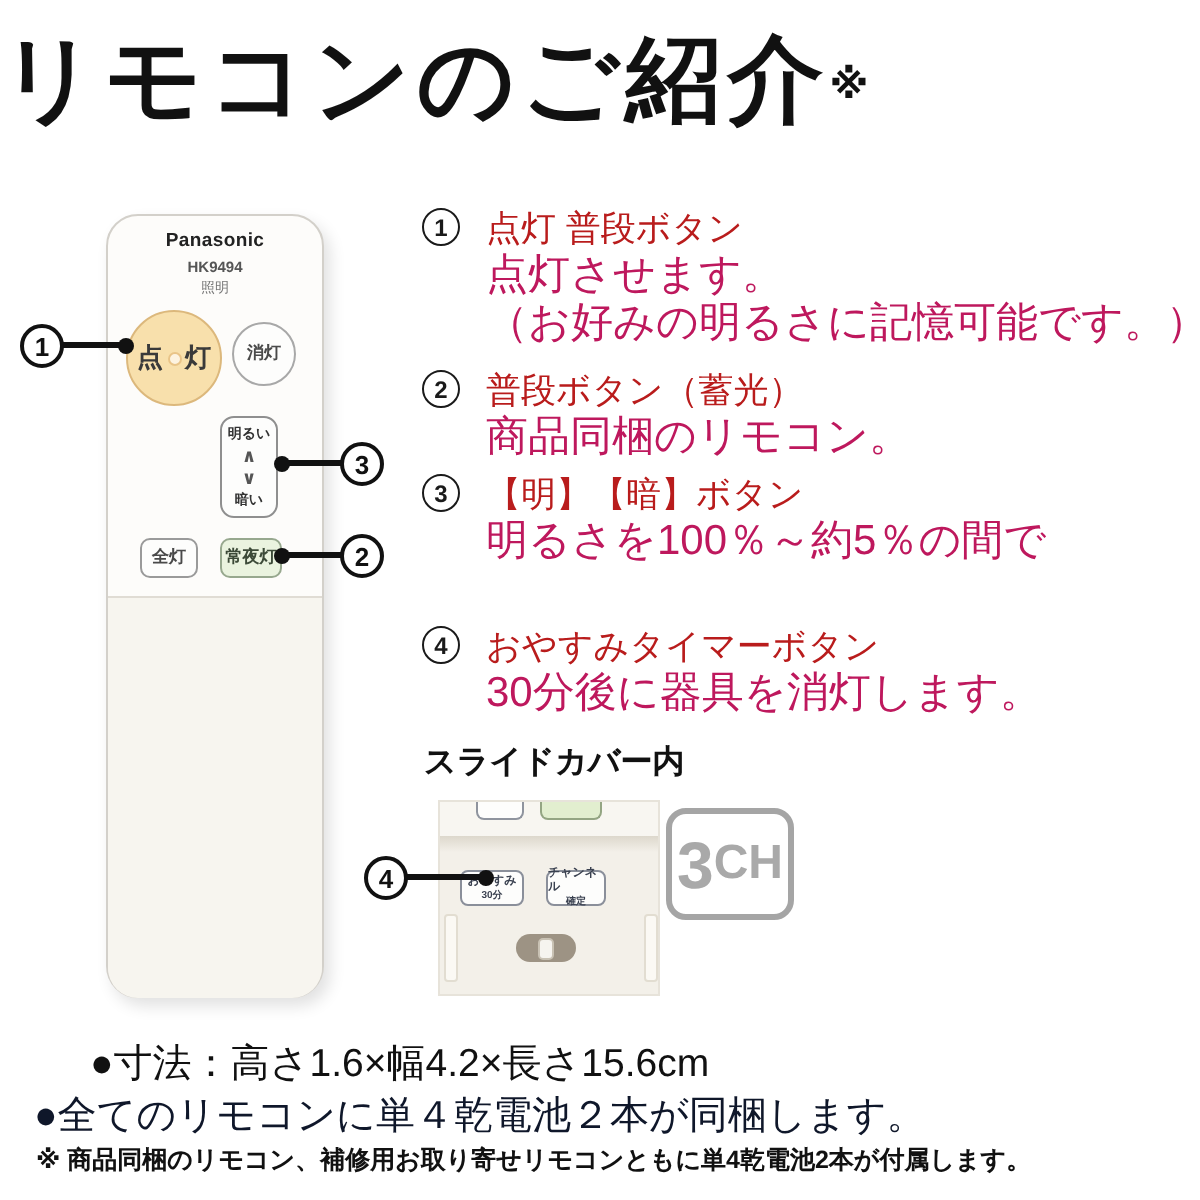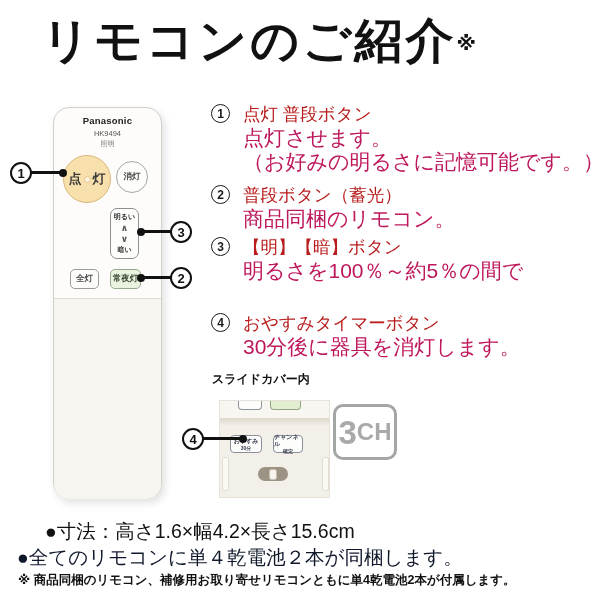--- a/index.html
+++ b/index.html
@@ -2,33 +2,33 @@
 <html><head>
 <meta charset="utf-8">
 <style>
   html,body{margin:0;padding:0;background:#fff;}
   .stage{
     position:relative;width:600px;height:600px;background:#ffffff;overflow:hidden;
     font-family:"Liberation Sans","DejaVu Sans",sans-serif;color:#1a1a1a;
   }
   
   .title{
-    position:absolute;left:0;top:10px;width:476px;text-align:right;
+    position:absolute;left:0;top:10px;width:476px;text-align:left;
     font-size:48px;font-weight:bold;letter-spacing:3px;line-height:62px;color:#111;
     white-space:nowrap;
   }
   .title .note-mark{font-size:20px;font-weight:bold;vertical-align:top;position:relative;top:2px;letter-spacing:0;}
   
   .remote{
     position:absolute;left:53px;top:107px;width:107px;height:390px;
     background:#fdfcfa;border:1px solid #d3d0ca;border-radius:16px;
     box-shadow:3px 4px 8px rgba(0,0,0,0.12);
   }
   .brand{position:absolute;top:7px;left:0;width:100%;text-align:center;font-size:9.5px;font-weight:bold;color:#222;letter-spacing:.2px;}
-  .model{position:absolute;top:21px;left:0;width:100%;text-align:center;font-size:7.5px;font-weight:normal;color:#555;}
+  .model{position:absolute;top:21px;left:0;width:100%;text-align:center;font-size:7.5px;font-weight:bold;color:#555;}
   .model-sub{position:absolute;top:31px;left:0;width:100%;text-align:center;font-size:7px;color:#777;}
   .btn-on{
     position:absolute;left:9px;top:47px;width:46px;height:46px;border-radius:50%;
     background:#f8e0ac;border:1.5px solid #dcb87c;display:flex;align-items:center;justify-content:center;
     font-size:13px;font-weight:bold;color:#3a3a3a;gap:2px;
   }
   .btn-on .led-dot{width:5px;height:5px;border-radius:50%;background:#fdf3e0;border:1px solid #e9c488;}
   .btn-off{
     position:absolute;left:62px;top:53px;width:30px;height:30px;border-radius:50%;
     background:#fdfdfc;border:1.5px solid #a8a8a8;display:flex;align-items:center;justify-content:center;
@@ -66,21 +66,21 @@
   .feature{position:absolute;left:0;}
   .f-marker{
     position:absolute;left:0;top:2px;width:19px;height:19px;border-radius:50%;
     border:1.5px solid #1a1a1a;box-sizing:border-box;display:flex;align-items:center;justify-content:center;
     font-size:12px;font-weight:bold;color:#1a1a1a;background:#fff;
   }
   .f-body{margin-left:32px;}
   .f-title{font-size:17.5px;font-weight:normal;line-height:24px;color:#b91c1c;white-space:nowrap;}
   .f-line{font-size:21px;line-height:24px;color:#be185d;white-space:nowrap;}
   
-  .sc-heading{position:absolute;left:212px;top:371px;font-size:12px;font-weight:bold;color:#111;}
+  .sc-heading{position:absolute;left:212px;top:371px;font-size:16px;font-weight:bold;color:#111;}
   .inset{
     position:absolute;left:219px;top:400px;width:111px;height:98px;
     background:#f6f3ed;border:1px solid #e7e3da;box-sizing:border-box;overflow:hidden;
   }
   .inset .top-strip{position:absolute;left:0;top:0;width:100%;height:17px;background:#f8f6f1;border-bottom:2px solid #d8d3c8;}
   .p-btn{position:absolute;top:-2px;height:11px;border:1.2px solid #8f949e;border-top:none;border-radius:0 0 4px 4px;background:#fdfdfc;overflow:hidden;font-size:7px;font-weight:bold;color:#3a4150;text-align:center;line-height:4px;box-sizing:border-box;}
   .p-btn.green{background:#e2eecf;border-color:#94a583;color:#3c4a38;}
   .inset .recess{position:absolute;left:0;top:17px;width:100%;height:81px;background:linear-gradient(#ddd8cc, #f3f0e9 8px);}
   .i-btn{
     position:absolute;height:18px;border:1.3px solid #8a8f9a;border-radius:4px;background:#fdfdfc;

